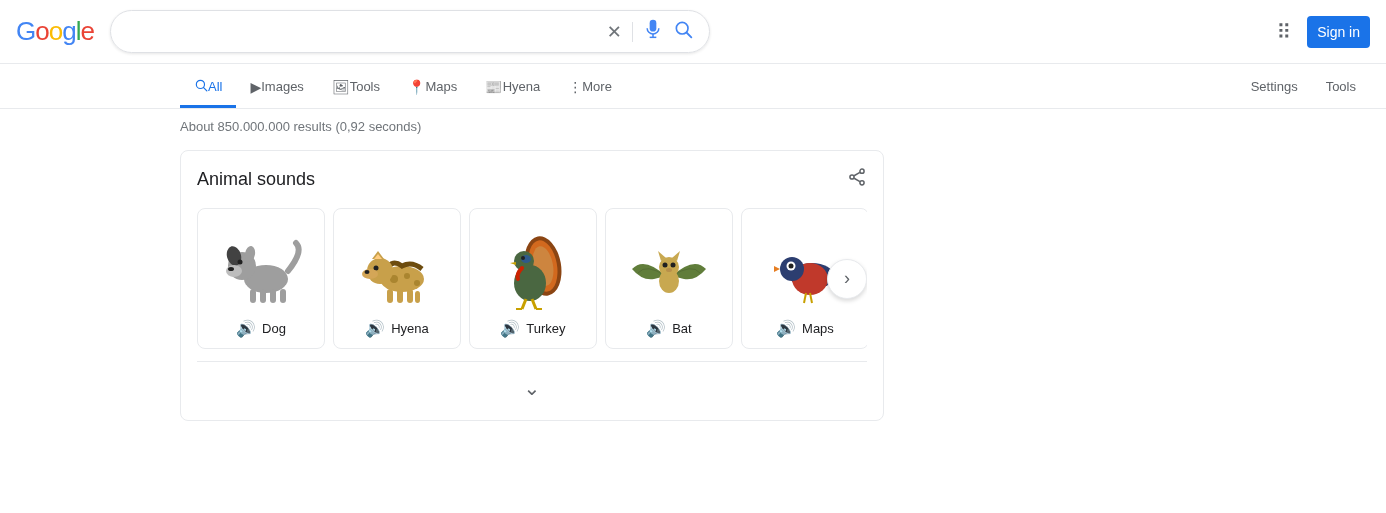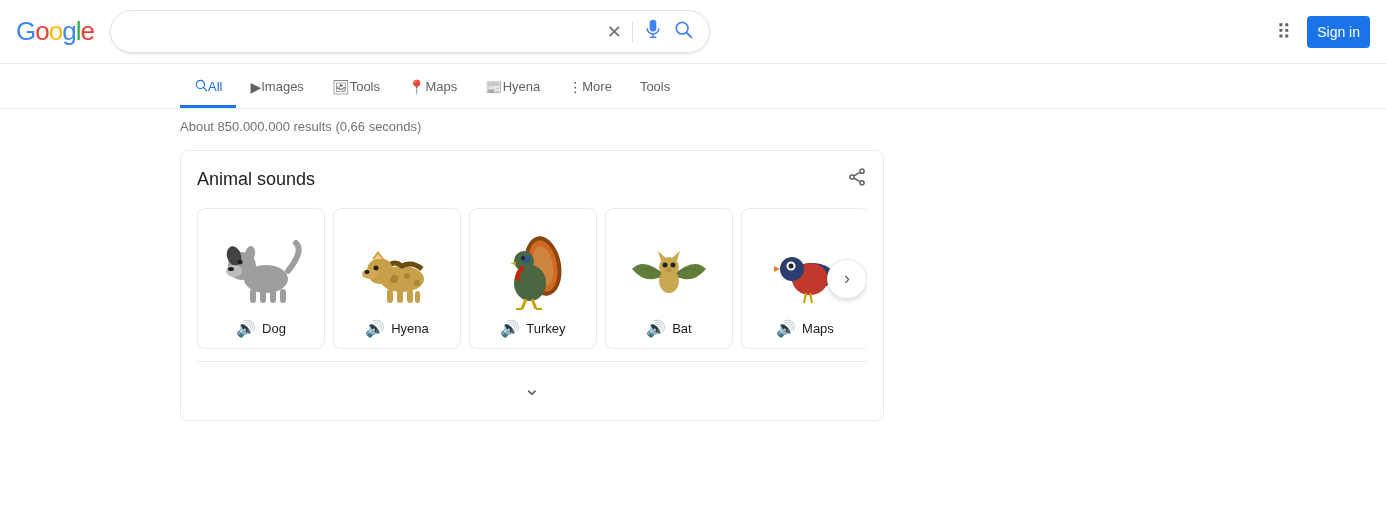--- a/index.html
+++ b/index.html
@@ -334,27 +334,30 @@
     <span>Maps</span>
   </div>
   <div class="nav-tab">
     <span class="nav-tab-icon">📰</span>
     <span>Hyena</span>
   </div>
   <div class="nav-tab">
     <span class="nav-tab-icon">⋮</span>
     <span>More</span>
   </div>
+  <div class="nav-tab nav-settings">
+    <span>Settings</span>
+  </div>
   <div class="nav-tab">
     <span>Tools</span>
   </div>
 </div>
 
 <div class="results-info">
-  <span>About 850.000.000 results (0,66 seconds)</span>
+  <span>About 850.000.000 results (0,92 seconds)</span>
 </div>
 
 <div class="main-content">
 
   <div class="knowledge-panel">
     <div class="panel-header">
       <span class="panel-title">Animal sounds</span>
       <span class="share-icon">
         <svg width="20" height="20" viewBox="0 0 24 24" fill="none" stroke="#5f6368" stroke-width="1.8">
           <circle cx="18" cy="5" r="2.5"></circle>

